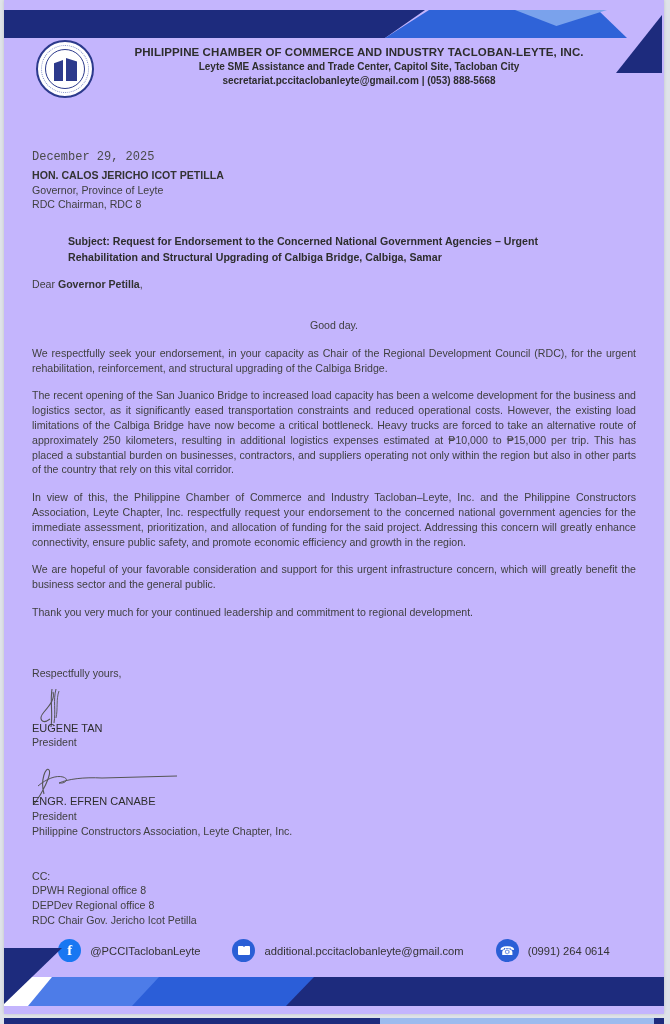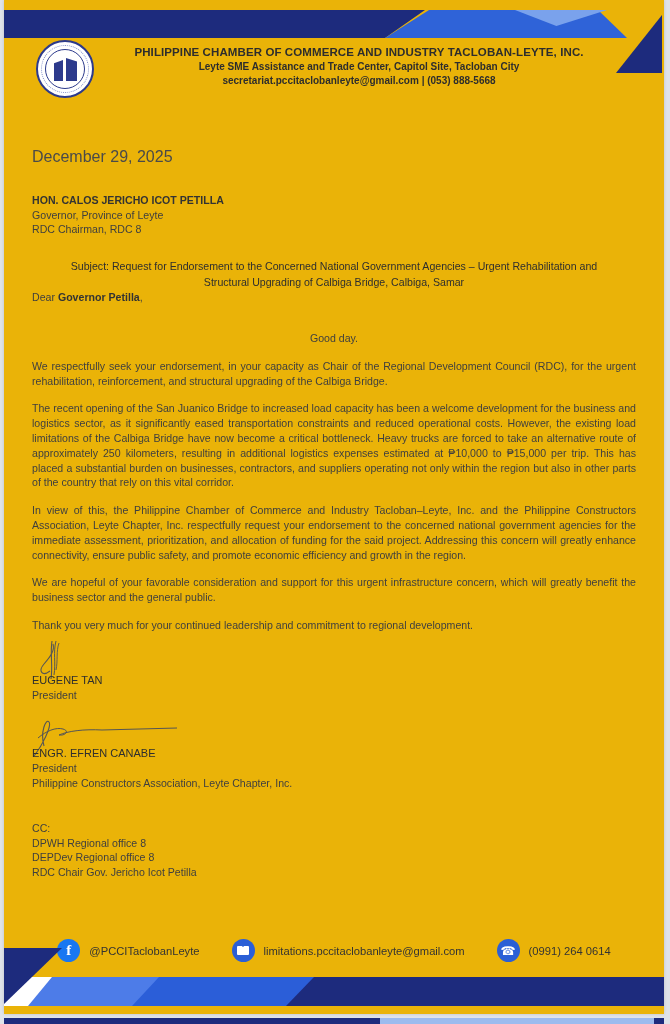--- a/index.html
+++ b/index.html
@@ -1,18 +1,18 @@
 <!DOCTYPE html>
 <html><head>
 <meta charset="utf-8">
 <style>
   * { margin:0; padding:0; box-sizing:border-box; }
   html,body { width:670px; height:1024px; }
   body { background:#dfe3e9; font-family:"Liberation Sans","DejaVu Sans",sans-serif; position:relative; overflow:hidden; }
-  .page { position:absolute; left:4px; top:0; width:660px; height:1014px; background:#eab308; box-shadow:0 0 3px rgba(0,0,0,.15); }
+  .page { position:absolute; left:4px; top:0; width:660px; height:1014px; background:#c4b5fd; box-shadow:0 0 3px rgba(0,0,0,.15); }
 
   
   .ha-navy  { position:absolute; left:0; top:10px; width:421px; height:28px; background:#1d2b7d;
               clip-path:polygon(0 0,100% 0,calc(100% - 40px) 100%,0 100%); }
   .ha-blue  { position:absolute; left:381px; top:10px; width:242px; height:28px; background:#2f63d8;
               clip-path:polygon(44px 0,213px 0,242px 100%,0 100%); }
   .ha-light { position:absolute; left:511px; top:10px; width:92px; height:16px; background:#7aa2ec;
               clip-path:polygon(0 0,100% 0,45% 100%); }
   .ha-tri   { position:absolute; right:2px; top:15px; width:46px; height:58px; background:#1d2b7d;
               clip-path:polygon(100% 0,100% 100%,0 100%); }
@@ -26,25 +26,25 @@
                 clip-path:polygon(0 15%,100% 0,100% 100%,0 100%); }
   .seal-bar-r { position:absolute; left:28px; top:16px; width:11px; height:23px; background:#2c3a8c;
                 clip-path:polygon(0 0,100% 15%,100% 100%,0 100%); }
 
   .header-text { position:absolute; left:105px; right:55px; top:46px; text-align:center; color:#2d2d2d; }
   .header-org { font-size:11.5px; font-weight:bold; letter-spacing:.1px; margin-bottom:3px; }
   .header-sub { font-size:10px; font-weight:bold; margin-bottom:3px; }
 
   
   .content { position:absolute; left:28px; right:28px; top:150px; color:#3f3f3f; font-size:10.6px; line-height:14.8px; }
-  .date { font-size:16px; color:#4a4a4a; }
-  .recipient { margin-top:28px; }
+  .date { font-size:12px; color:#4a4a4a;font-family:Liberation Mono, monospace; }
+  .recipient { margin-top:3px; }
   .recipient-name { font-weight:bold; color:#333; }
-  .subject { margin:22px 36px 0 36px; text-align:center; font-weight:normal; color:#2e2e2e; line-height:15.5px; }
-  .salutation { margin-top:0; }
+  .subject { margin:22px 36px 0 36px; text-align:left; font-weight:bold; color:#2e2e2e; line-height:15.5px; }
+  .salutation { margin-top:12px; }
   .salutation b { color:#333; }
   .greeting { margin-top:26px;text-align:center; }
   .para { margin-top:13px; text-align:justify; }
   .closing { margin-top:46px; }
 
   .sig-block { margin-top:2px; }
   .sig-svg1 { display:block; margin:6px 0 -8px 4px; }
   .sig-svg2 { display:block; margin:4px 0 -10px 0; }
   .sig-name { font-weight:normal; color:#2e2e2e; font-size:11px; }
   .sig-line { color:#3f3f3f; }
@@ -113,20 +113,21 @@
     <div class="salutation"><span>Dear </span><b>Governor Petilla</b><span>,</span></div>
 
     <div class="greeting">Good day.</div>
 
     <p class="para">We respectfully seek your endorsement, in your capacity as Chair of the Regional Development Council (RDC), for the urgent rehabilitation, reinforcement, and structural upgrading of the Calbiga Bridge.</p>
     <p class="para">The recent opening of the San Juanico Bridge to increased load capacity has been a welcome development for the business and logistics sector, as it significantly eased transportation constraints and reduced operational costs. However, the existing load limitations of the Calbiga Bridge have now become a critical bottleneck. Heavy trucks are forced to take an alternative route of approximately 250 kilometers, resulting in additional logistics expenses estimated at ₱10,000 to ₱15,000 per trip. This has placed a substantial burden on businesses, contractors, and suppliers operating not only within the region but also in other parts of the country that rely on this vital corridor.</p>
     <p class="para">In view of this, the Philippine Chamber of Commerce and Industry Tacloban–Leyte, Inc. and the Philippine Constructors Association, Leyte Chapter, Inc. respectfully request your endorsement to the concerned national government agencies for the immediate assessment, prioritization, and allocation of funding for the said project. Addressing this concern will greatly enhance connectivity, ensure public safety, and promote economic efficiency and growth in the region.</p>
     <p class="para">We are hopeful of your favorable consideration and support for this urgent infrastructure concern, which will greatly benefit the business sector and the general public.</p>
     <p class="para">Thank you very much for your continued leadership and commitment to regional development.</p>
 
+    <div class="closing">Respectfully yours,</div>
 
     <div class="sig-block">
       <svg class="sig-svg1" width="46" height="42" viewBox="0 0 46 42">
         <path d="M14 32 C6 38 2 32 8 25 C14 18 19 12 17 5" fill="none" stroke="#555" stroke-width="1.1"></path>
         <path d="M16 2 C14 14 17 27 15 40" fill="none" stroke="#555" stroke-width="1.1"></path>
         <path d="M20 2 C17 13 20 24 18 36" fill="none" stroke="#555" stroke-width="1"></path>
         <path d="M23 4 C20 12 22 22 20 31" fill="none" stroke="#555" stroke-width="0.9"></path>
       </svg>
       <div class="sig-name">EUGENE TAN</div>
       <div class="sig-line">President</div>
@@ -152,21 +153,21 @@
 
   <div class="footer-row">
     <span class="circle-ic fb">f</span>
     <span>@PCCITaclobanLeyte</span>
     <span class="gap20"></span>
     <span class="circle-ic mail">
       <span class="mail-body">
           <span class="mail-flap"></span>
         </span>
     </span>
-    <span>limitations.pccitaclobanleyte@gmail.com</span>
+    <span>additional.pccitaclobanleyte@gmail.com</span>
     <span class="gap20"></span>
     <span class="circle-ic phone">☎</span>
     <span>(0991) 264 0614</span>
   </div>
 
   <div class="fa-wedge"></div>
   <div class="fa-band">
     <div class="fa-white"></div>
     <div class="fa-lblue"></div>
     <div class="fa-mblue"></div>

